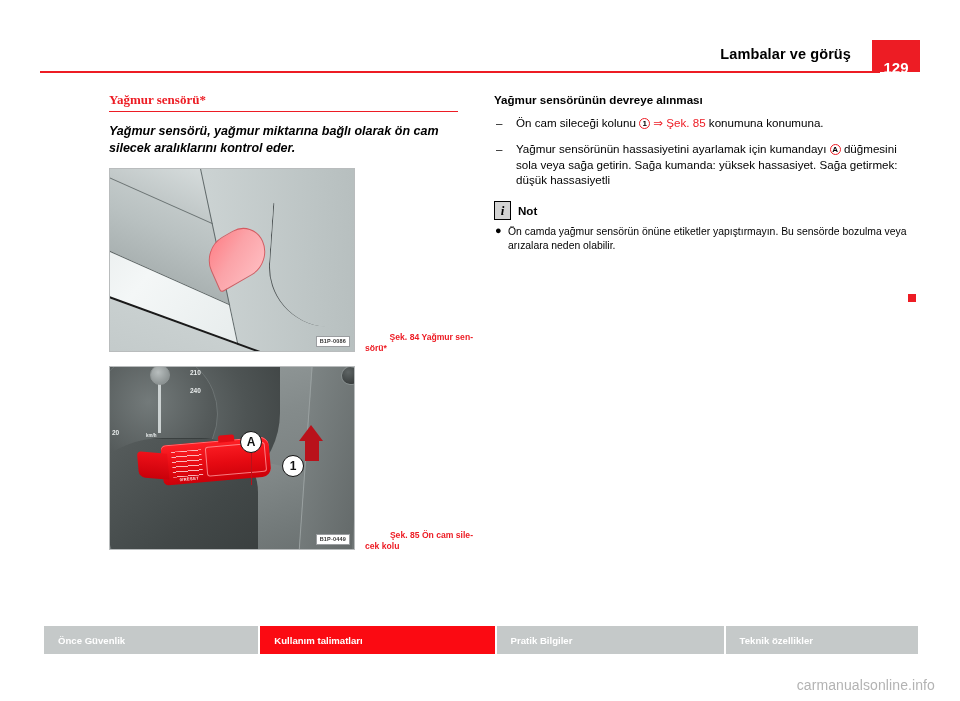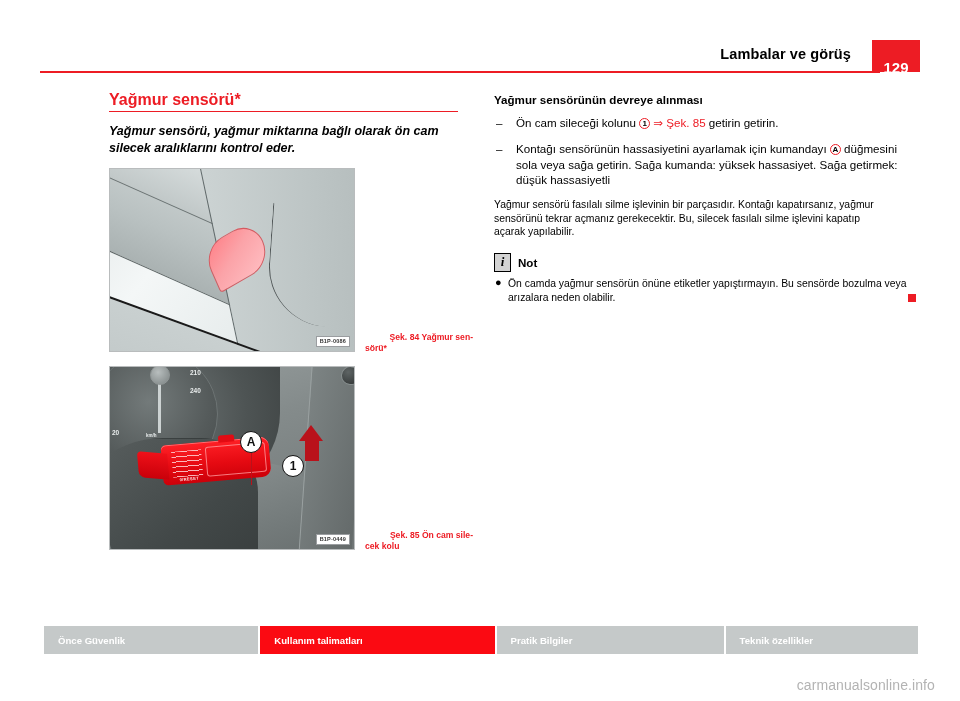--- a/index.html
+++ b/index.html
@@ -68,25 +68,26 @@
   }
   .col-right {
     position: absolute;
     left: 494px;
     top: 92px;
     width: 425px;
   }
 
   
   .section-title {
-    font-size: 16px;
+    font-size: 13px;
     font-weight: bold;
     color: #ed1c24;
     margin: 0 0 3px 0;
     line-height: 16px;
+    font-family: Liberation Serif, serif;
   }
   .title-rule {
     width: 349px;
     height: 1.4px;
     background: #ed1c24;
     margin-bottom: 11px;
   }
   .intro-text {
     font-size: 12.5px;
     font-style: italic;
@@ -581,31 +582,30 @@
 
 <div class="col-right">
 
   <div class="sub-head">Yağmur sensörünün devreye alınması</div>
 
   <div class="dash-item">
     <span class="dash">–</span>
     <span>Ön cam sileceği kolunu</span>
     <span class="circ">1</span>
     <span class="ref-link">⇒ Şek. 85</span>
-    <span>getirin getirin.</span>
+    <span>konumuna konumuna.</span>
   </div>
 
   <div class="dash-item">
     <span class="dash">–</span>
-    <span>Kontağı sensörünün hassasiyetini ayarlamak için kumandayı</span>
+    <span>Yağmur sensörünün hassasiyetini ayarlamak için kumandayı</span>
     <span class="circ">A</span>
     <span>düğmesini sola veya sağa getirin. Sağa kumanda: yüksek hassasiyet. Sağa getirmek: düşük hassasiyetli</span>
   </div>
 
-  <div class="body-para">Yağmur sensörü fasılalı silme işlevinin bir parçasıdır. Kontağı kapatırsanız, yağmur sensörünü tekrar açmanız gerekecektir. Bu, silecek fasılalı silme işlevini kapatıp açarak yapılabilir.</div>
 
   <div class="note-head">
     <div class="note-icon">i</div>
     <div class="note-label">Not</div>
   </div>
   <div class="note-body">
     <span class="bullet">●</span>
     <span>Ön camda yağmur sensörün önüne etiketler yapıştırmayın. Bu sensörde bozulma veya arızalara neden olabilir.</span>
   </div>
 </div>

